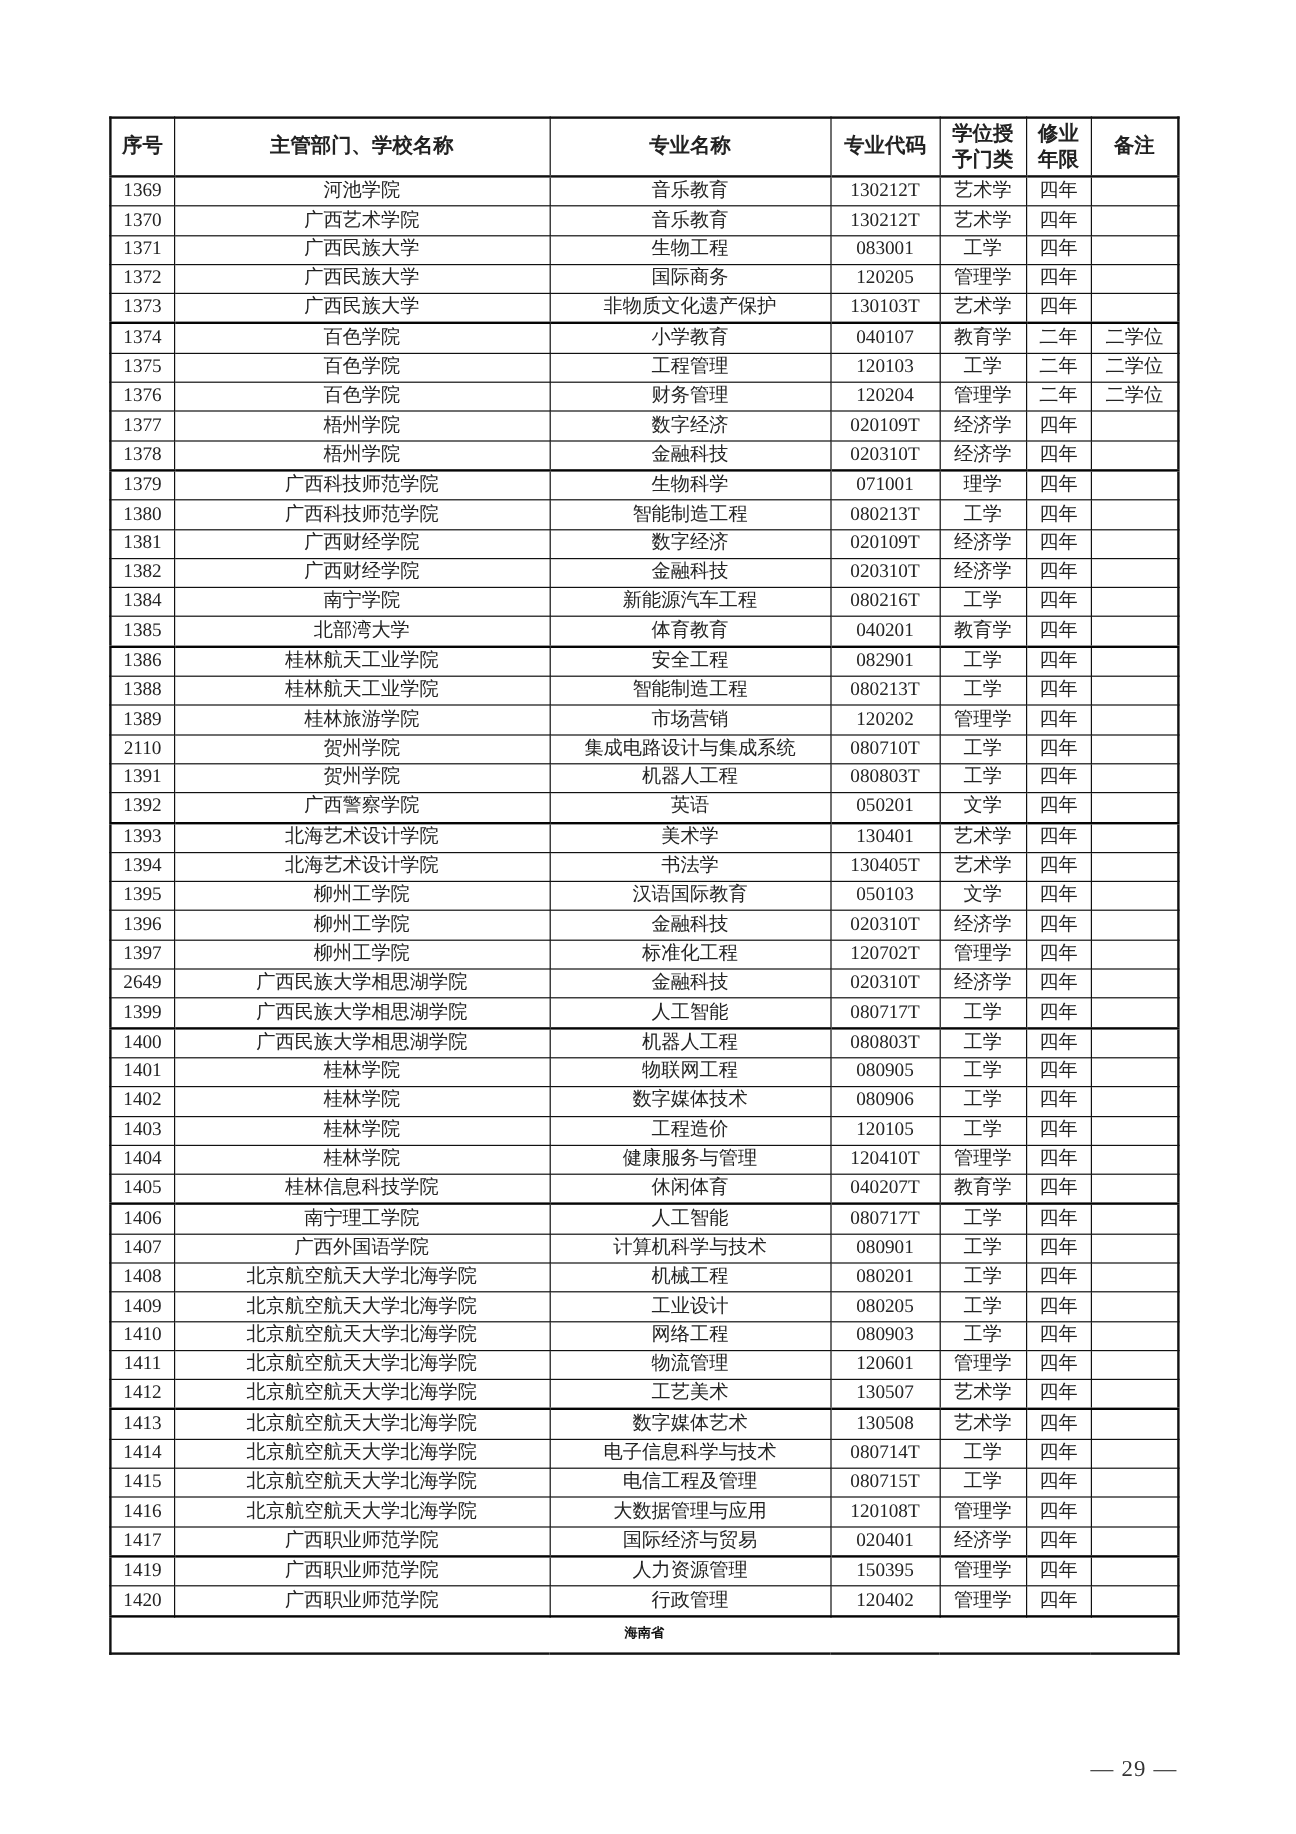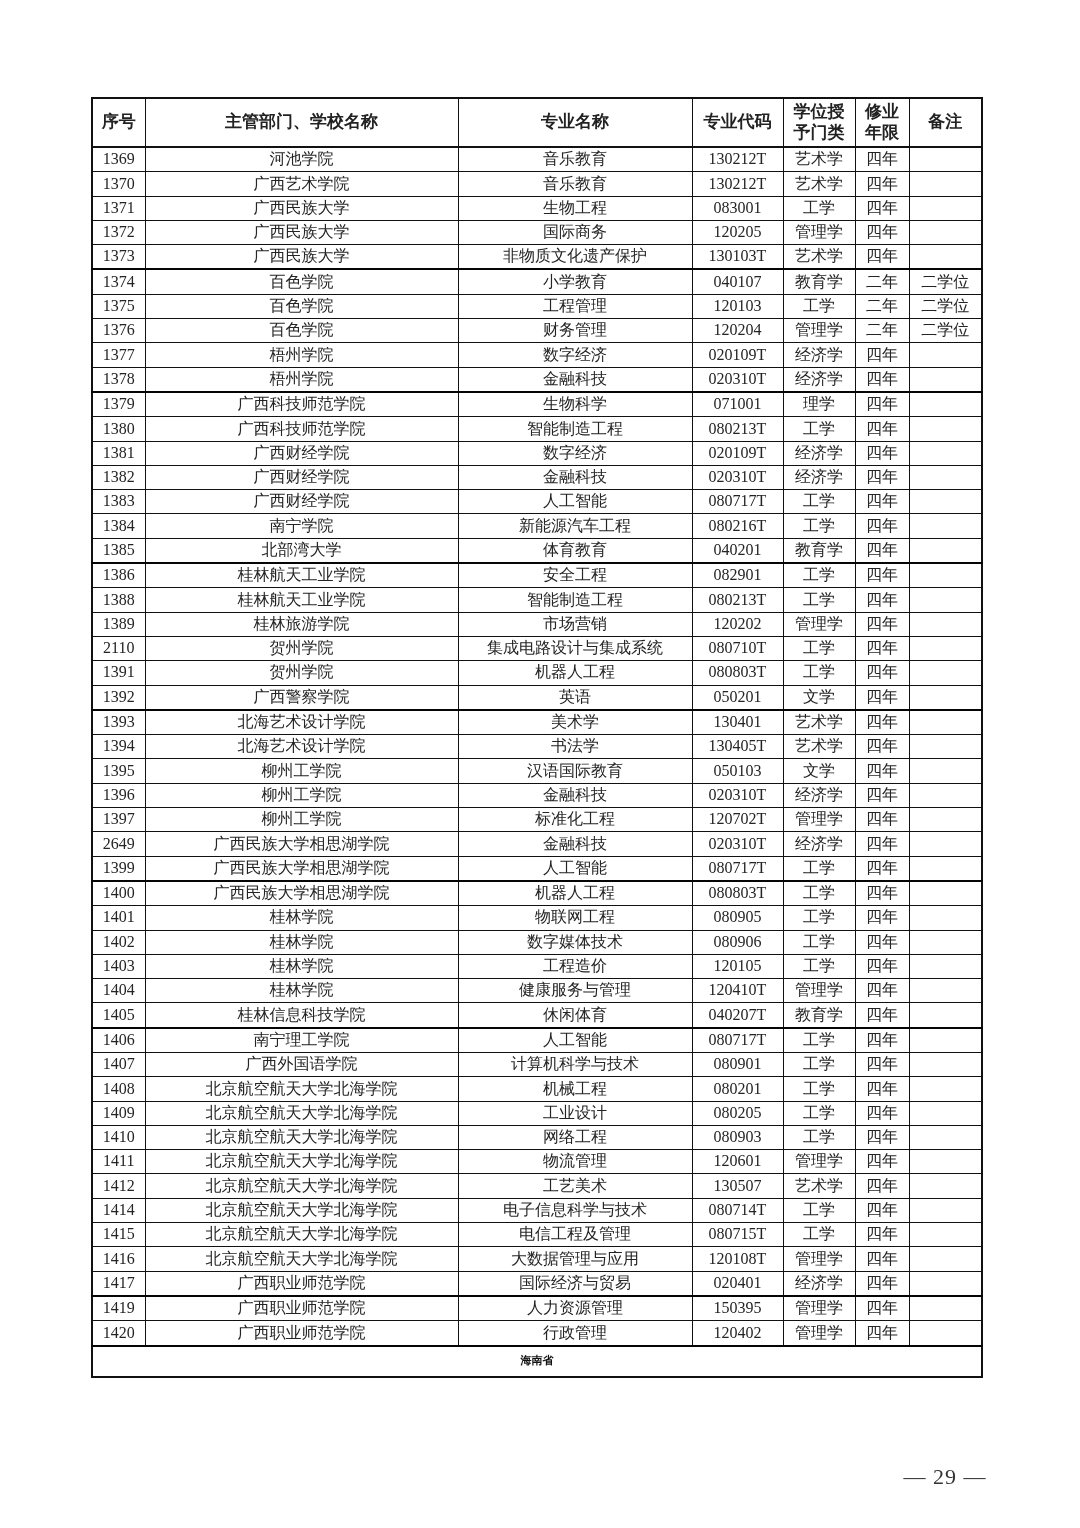--- a/index.html
+++ b/index.html
@@ -59,21 +59,21 @@
     font-weight: bold;
     font-size: 11px;
     border-top: 2px solid #050505;
     color: #111;
   }
   #page-number {
     position: absolute;
     left: 895px;
     top: 1464px;
     width: 100px;
-    font-size: 22px;
+    font-size: 19px;
     color: #333;
     letter-spacing: 1px;
     text-align: center;
   }
 </style>
 </head>
 <body>
 
 <div id="page">
 
@@ -221,29 +221,20 @@
         <tr>
           <td>1382</td>
           <td>广西财经学院</td>
           <td>金融科技</td>
           <td>020310T</td>
           <td>经济学</td>
           <td>四年</td>
           <td></td>
         </tr>
         <tr>
-          <td>1383</td>
-          <td>广西财经学院</td>
-          <td>人工智能</td>
-          <td>080717T</td>
-          <td>工学</td>
-          <td>四年</td>
-          <td></td>
-        </tr>
-        <tr>
           <td>1384</td>
           <td>南宁学院</td>
           <td>新能源汽车工程</td>
           <td>080216T</td>
           <td>工学</td>
           <td>四年</td>
           <td></td>
         </tr>
         <tr>
           <td>1385</td>
@@ -477,20 +468,29 @@
           <td>120601</td>
           <td>管理学</td>
           <td>四年</td>
           <td></td>
         </tr>
         <tr>
           <td>1412</td>
           <td>北京航空航天大学北海学院</td>
           <td>工艺美术</td>
           <td>130507</td>
+          <td>艺术学</td>
+          <td>四年</td>
+          <td></td>
+        </tr>
+        <tr class="thick-top">
+          <td>1413</td>
+          <td>北京航空航天大学北海学院</td>
+          <td>数字媒体艺术</td>
+          <td>130508</td>
           <td>艺术学</td>
           <td>四年</td>
           <td></td>
         </tr>
         <tr>
           <td>1414</td>
           <td>北京航空航天大学北海学院</td>
           <td>电子信息科学与技术</td>
           <td>080714T</td>
           <td>工学</td>

